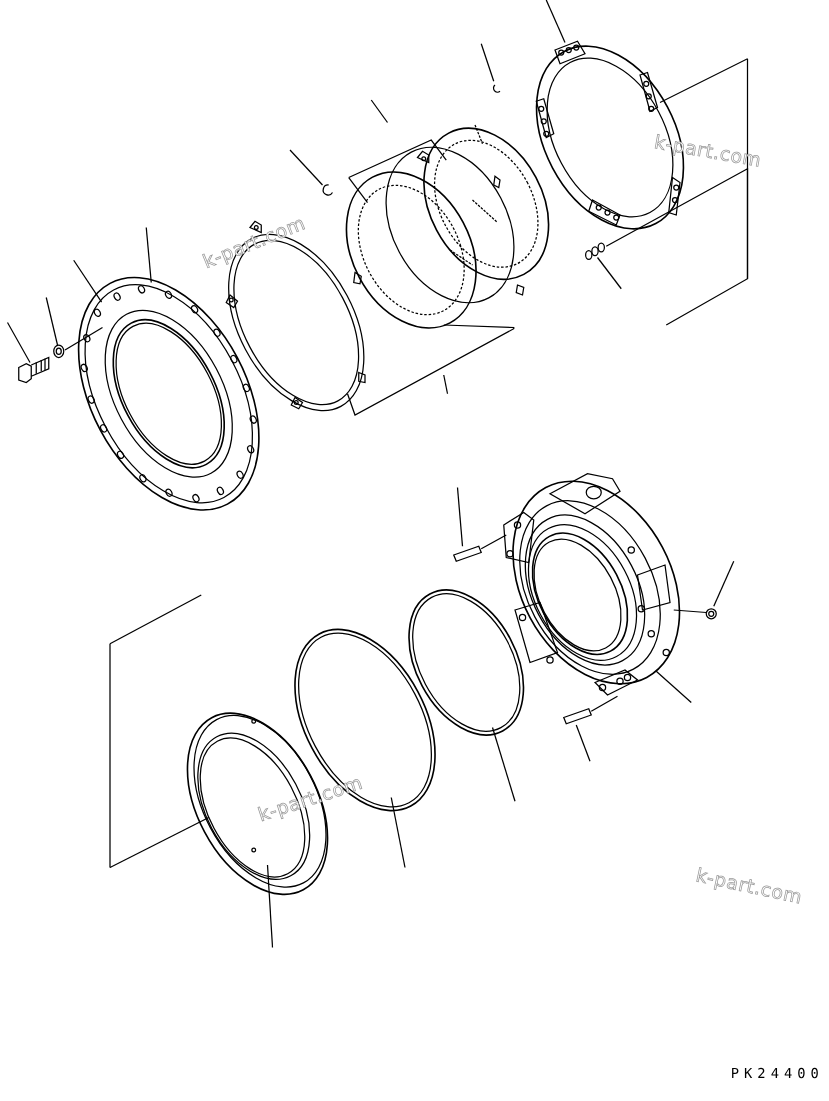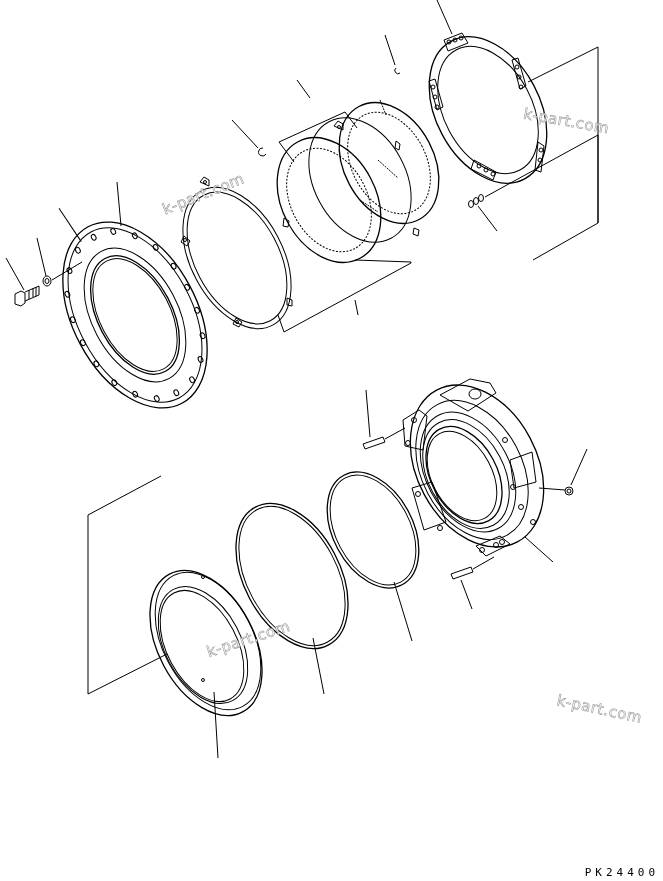--- a/index.html
+++ b/index.html
@@ -3,21 +3,21 @@
 <meta charset="utf-8">
 <style>
   html, body { margin: 0; padding: 0; background: #ffffff; }
   body { width: 663px; height: 881px; position: relative; overflow: hidden; font-family: "DejaVu Sans", sans-serif; }
   #diagram { position: absolute; left: 0; top: 0; width: 663px; height: 881px; }
   .ln { stroke: #000; stroke-width: 1; fill: none; }
   .ln2 { stroke: #000; stroke-width: 1.3; fill: none; }
   .dash { stroke: #000; stroke-width: 1; fill: none; stroke-dasharray: 2 1.5; }
   .wm { position: absolute; color: #fff; font-family: "DejaVu Sans", sans-serif; font-size: 15px;
         -webkit-text-stroke: 0.6px #9a9a9a; letter-spacing: 0.5px; white-space: nowrap; }
-  .code { position: absolute; right: 4px; bottom: 2px; font-family: "DejaVu Sans Mono", monospace;
+  .code { position: absolute; right: 4px; bottom: 16px; font-family: "DejaVu Sans Mono", monospace;
           font-size: 11px; letter-spacing: 4px; color: #000; }
 </style>
 </head>
 <body>
 
 <svg id="diagram" viewBox="0 0 663 881" xmlns="http://www.w3.org/2000/svg">
 
   <g>
     <line class="ln" x1="6" y1="258" x2="24" y2="290"></line>
     <path class="ln" d="M15 294 l6 -3 l4 2 l0 10 l-4 3 l-6 -2 z"></path>

